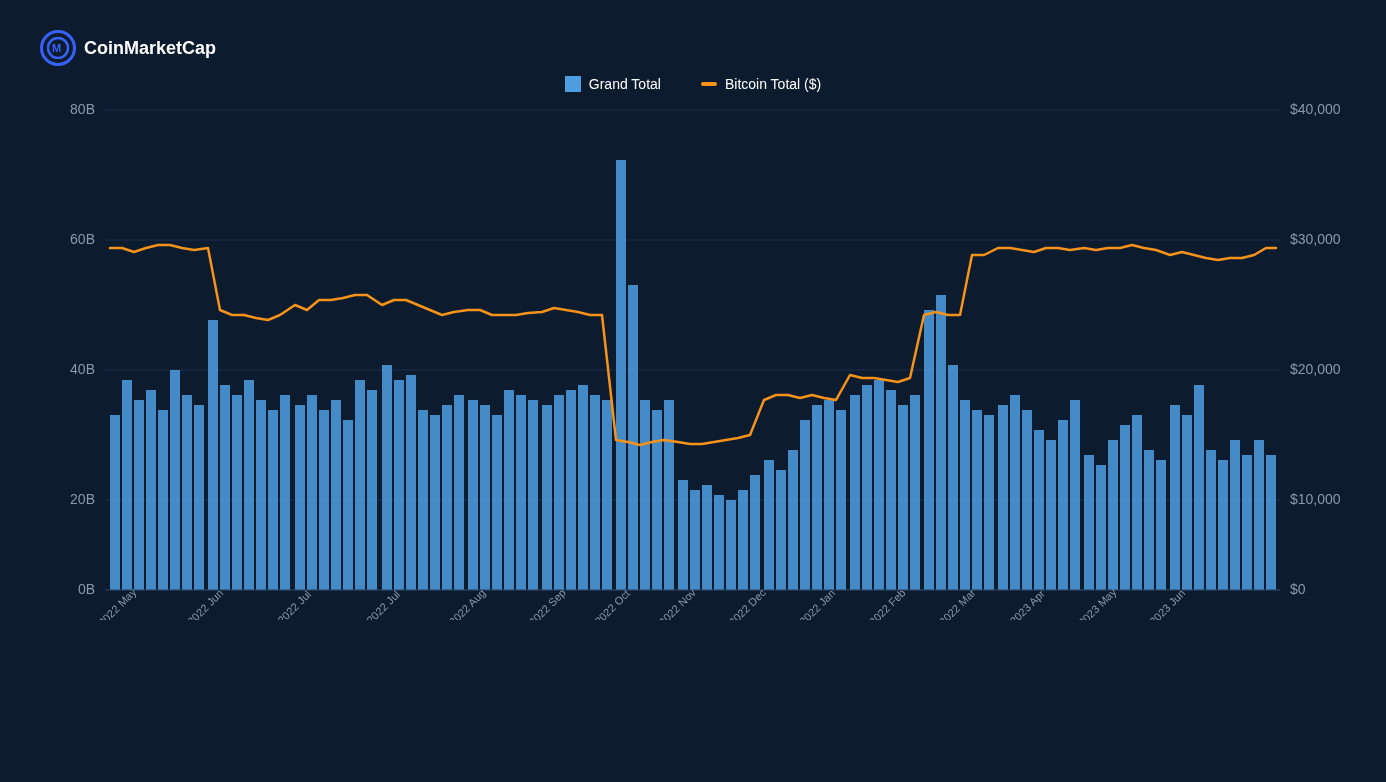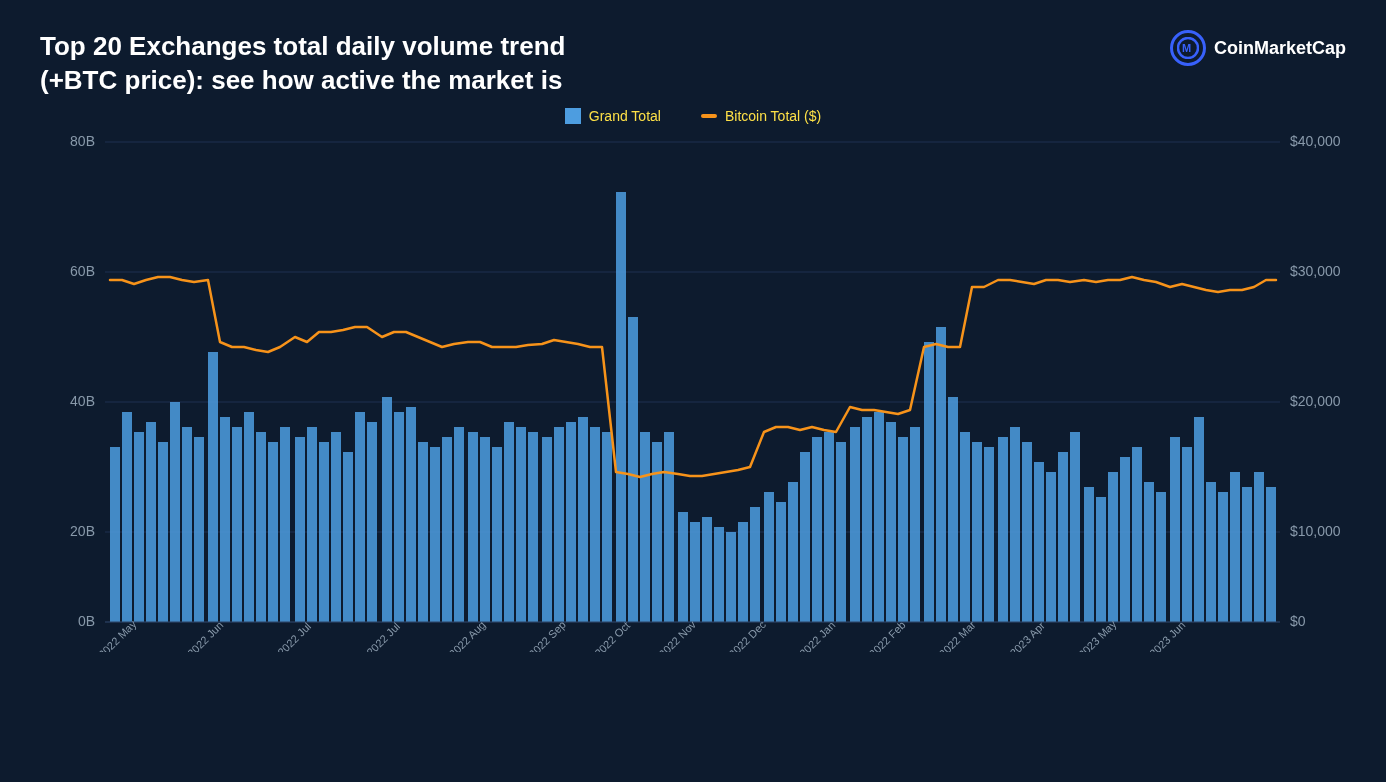--- a/index.html
+++ b/index.html
@@ -56,21 +56,21 @@
     .legend {
       display: flex;
       justify-content: center;
       gap: 40px;
       margin-bottom: 8px;
     }
     .legend-item {
       display: flex;
       align-items: center;
       gap: 8px;
-      color: #fde047;
+      color: #ffffff;
       font-size: 14px;
     }
     .legend-swatch-blue {
       width: 16px;
       height: 16px;
       background: #4d9de0;
     }
     .legend-swatch-orange {
       width: 16px;
       height: 4px;
@@ -87,21 +87,20 @@
       top: 0; left: 0;
       width: 100%;
       height: 100%;
     }
   </style>
 </head>
 <body>
 
 <div class="chart-container">
   <div class="header">
-    <div class="title">Top 20 Exchanges total daily volume trend<br>(+BTC price): see how active the market is</div>
     <div class="brand">
       <div class="brand-logo">
         <svg width="22" height="22" viewBox="0 0 22 22" fill="none">
           <circle cx="11" cy="11" r="10" stroke="#3861fb" stroke-width="2.5" fill="none"></circle>
           <text x="5" y="15" font-size="11" fill="#3861fb" font-weight="bold">M</text>
         </svg>
       </div>
       <span>CoinMarketCap</span>
     </div>
   </div>

